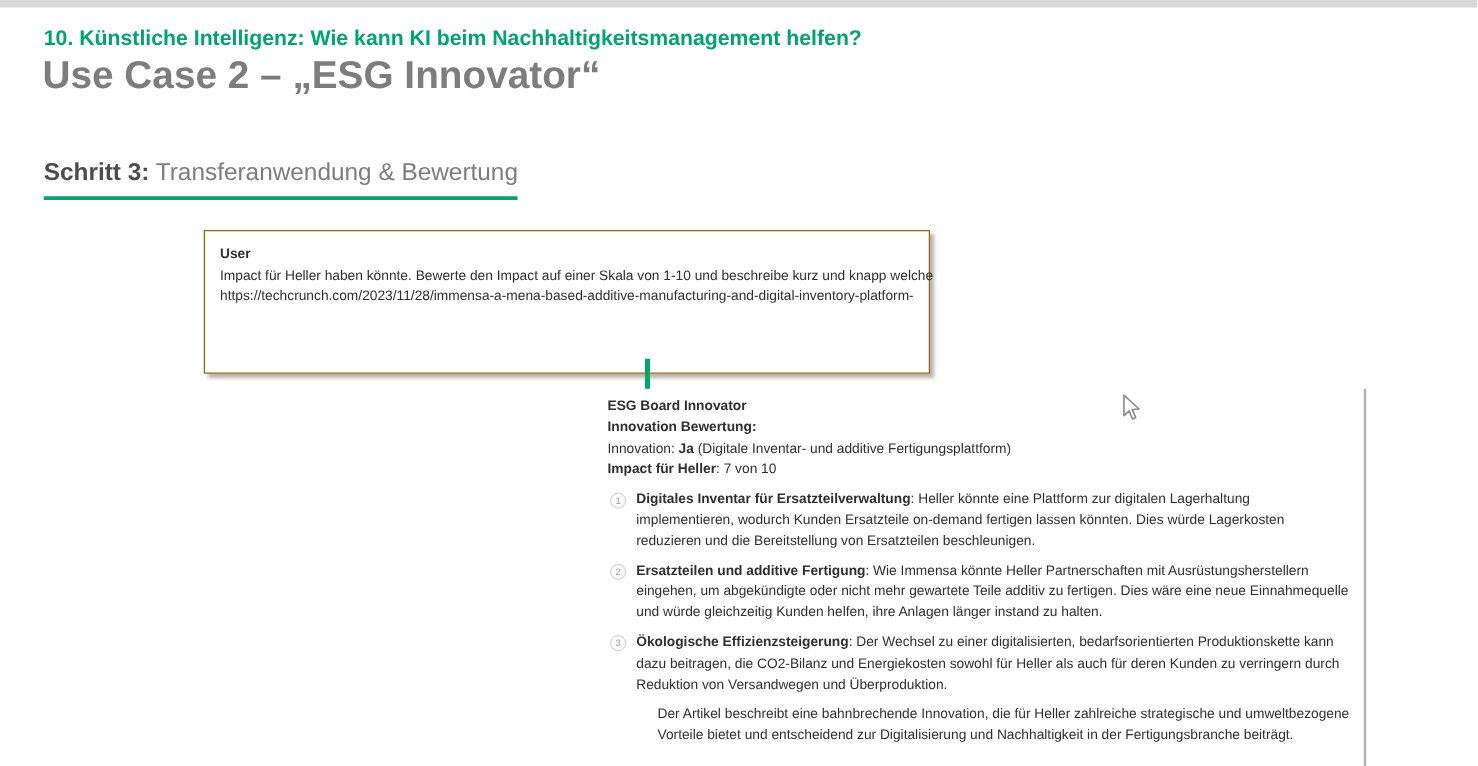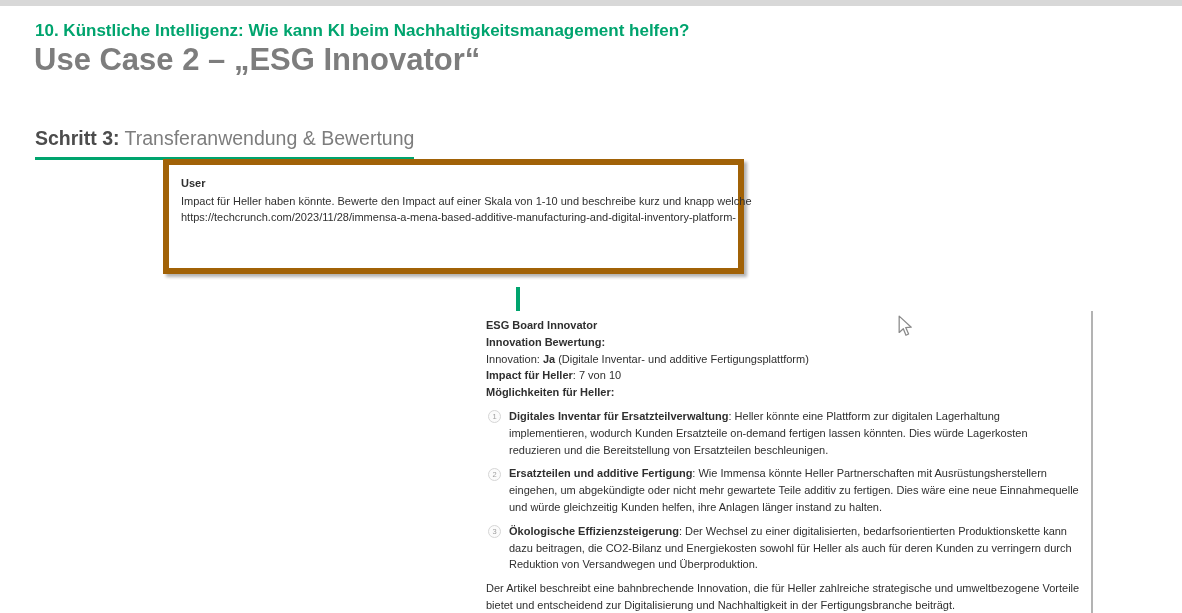--- a/index.html
+++ b/index.html
@@ -10,40 +10,40 @@
   }
   .abs{position:absolute;}
   .top-strip{left:0;top:0;width:1182px;height:6px;background:#d8d8d8;}
   .kicker{left:35px;top:21px;font-size:17px;font-weight:bold;color:var(--accent,#00A46E);letter-spacing:0;}
   .title{left:34px;top:42px;font-size:31px;font-weight:bold;color:var(--title-gray,#7d7d7d);margin:0;white-space:nowrap;}
   .step{left:35px;top:127px;margin:0;font-size:19.5px;font-weight:normal;display:inline-block;
         white-space:nowrap;border-bottom:3px solid var(--accent,#00A46E);padding-bottom:7px;text-align:right;}
   .step .step-bold{font-weight:bold;color:#4c4c4c;}
   .step .step-rest{color:var(--title-gray,#7d7d7d);}
   .user-card{
-    left:163px;top:159px;width:581px;height:115px;box-sizing:border-box;
-    background:#ffffff;border:6px solid #a16207;
+    left:163px;top:184px;width:581px;height:115px;box-sizing:border-box;
+    background:#ffffff;border:1px solid #a16207;
     box-shadow:3px 3px 3px rgba(0,0,0,0.30);
     padding:11px 12px;color:var(--text-dark,#2f2f2f);
   }
   .author{font-size:11px;font-weight:bold;line-height:15px;margin-bottom:2px;}
   .msg-line{font-size:11px;line-height:16.3px;white-space:nowrap;}
   .connector{left:516px;top:287px;width:4px;height:24px;background:var(--accent,#00A46E);}
   .response{left:486px;top:317px;width:594px;font-size:11px;line-height:16.8px;color:var(--text-dark,#2f2f2f);}
   .bot-name{font-size:11px;font-weight:bold;}
   .b{font-weight:bold;}
   .num-list{margin:7px 0 0 0;padding:0;list-style:none;}
   .num-item{display:flex;margin-bottom:7px;}
   .badge{
     flex:none;width:11px;height:11px;margin:2.5px 8px 0 2px;
     border:1px solid #d6d6d6;border-radius:50%;background:#fbfbfb;
     color:#9e9e9e;font-size:7.5px;line-height:11px;text-align:center;
   }
   .item-text{width:575px;}
-  .closing{margin-top:4px;}
+  .closing{margin-top:4px;margin-left:40px;}
   .right-line{left:1091px;top:311px;width:2px;height:302px;background:#b3b3b3;}
   .cursor{left:897px;top:315px;width:17px;height:23px;}
 </style>
 </head>
 <body>
 
 <div>
 
   <div class="abs top-strip"></div>
 
@@ -66,21 +66,20 @@
       </div>
   </div>
 
   <div class="abs connector"></div>
 
   <div class="abs response">
     <div class="bot-name">ESG Board Innovator</div>
     <div class="line b">Innovation Bewertung:</div>
     <div class="line"><span>Innovation: </span><span class="b">Ja</span><span> (Digitale Inventar- und additive Fertigungsplattform)</span></div>
     <div class="line"><span class="b">Impact für Heller</span><span>: 7 von 10</span></div>
-    <div class="line b">Möglichkeiten für Heller:</div>
 
     <ol class="num-list">
 
         <li class="num-item">
           <span class="badge">1</span>
           <span class="item-text"><span class="b">Digitales Inventar für Ersatzteilverwaltung</span><span>: Heller könnte eine Plattform zur digitalen Lagerhaltung implementieren, wodurch Kunden Ersatzteile on-demand fertigen lassen könnten. Dies würde Lagerkosten reduzieren und die Bereitstellung von Ersatzteilen beschleunigen.</span></span>
         </li>
 
         <li class="num-item">
           <span class="badge">2</span>

